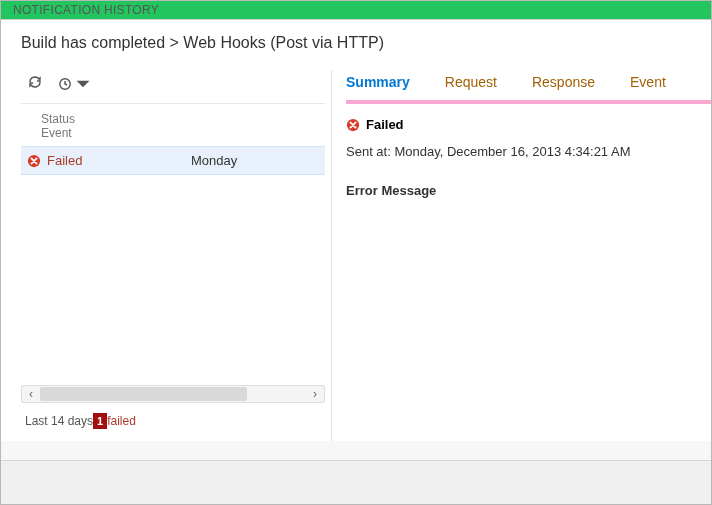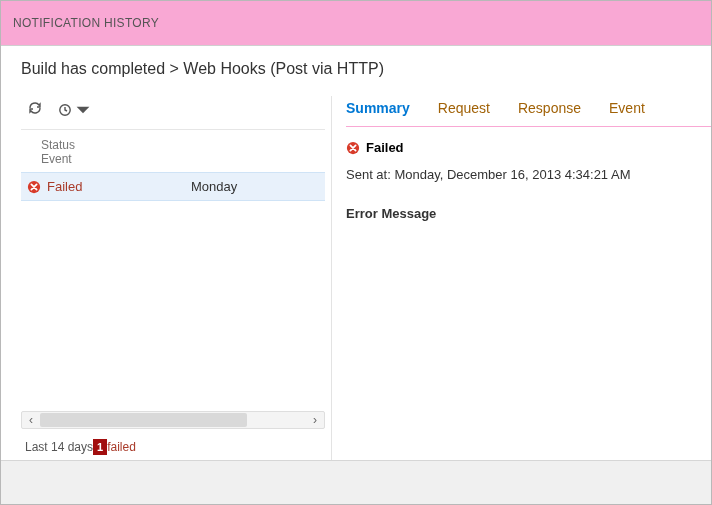--- a/index.html
+++ b/index.html
@@ -7,23 +7,23 @@
     font-family: "Segoe UI", Tahoma, sans-serif;
     font-size: 13px;
     color: #333;
     background: #f7f7f7;
     width: 712px;
     height: 505px;
     overflow: hidden;
     border: 1px solid #b8b8b8;
   }
   .topbar {
-    background: #f9a8d4;
+    background: #22c55e;
     border-bottom: 1px solid #cfcfcf;
-    padding: 15px 12px;
+    padding: 2px 12px;
     font-size: 12px;
     color: #555;
     letter-spacing: 0.3px;
   }
   .content {
     background: #fff;
     margin: 0 0 0 0;
     padding: 0;
   }
   .title {
@@ -126,23 +126,23 @@
     margin: 8px 0 0 0;
     align-self: stretch;
   }
   .right {
     flex: 1;
     padding: 8px 0 0 14px;
     overflow: hidden;
   }
   .tabs {
     display: flex;
-    gap: 28px;
+    gap: 35px;
     padding: 4px 0 10px 0;
-    border-bottom: 1px solid #f9a8d4;
+    border-bottom: 4px solid #f9a8d4;
     font-size: 14px;
   }
   .tab { color: #a16207; cursor: pointer; }
   .tab.active { color: #0078d4; font-weight: 600; }
   .detail {
     padding: 12px 0 0 0;
     font-size: 13px;
     line-height: 1.45;
   }
   .detail .status-line {

